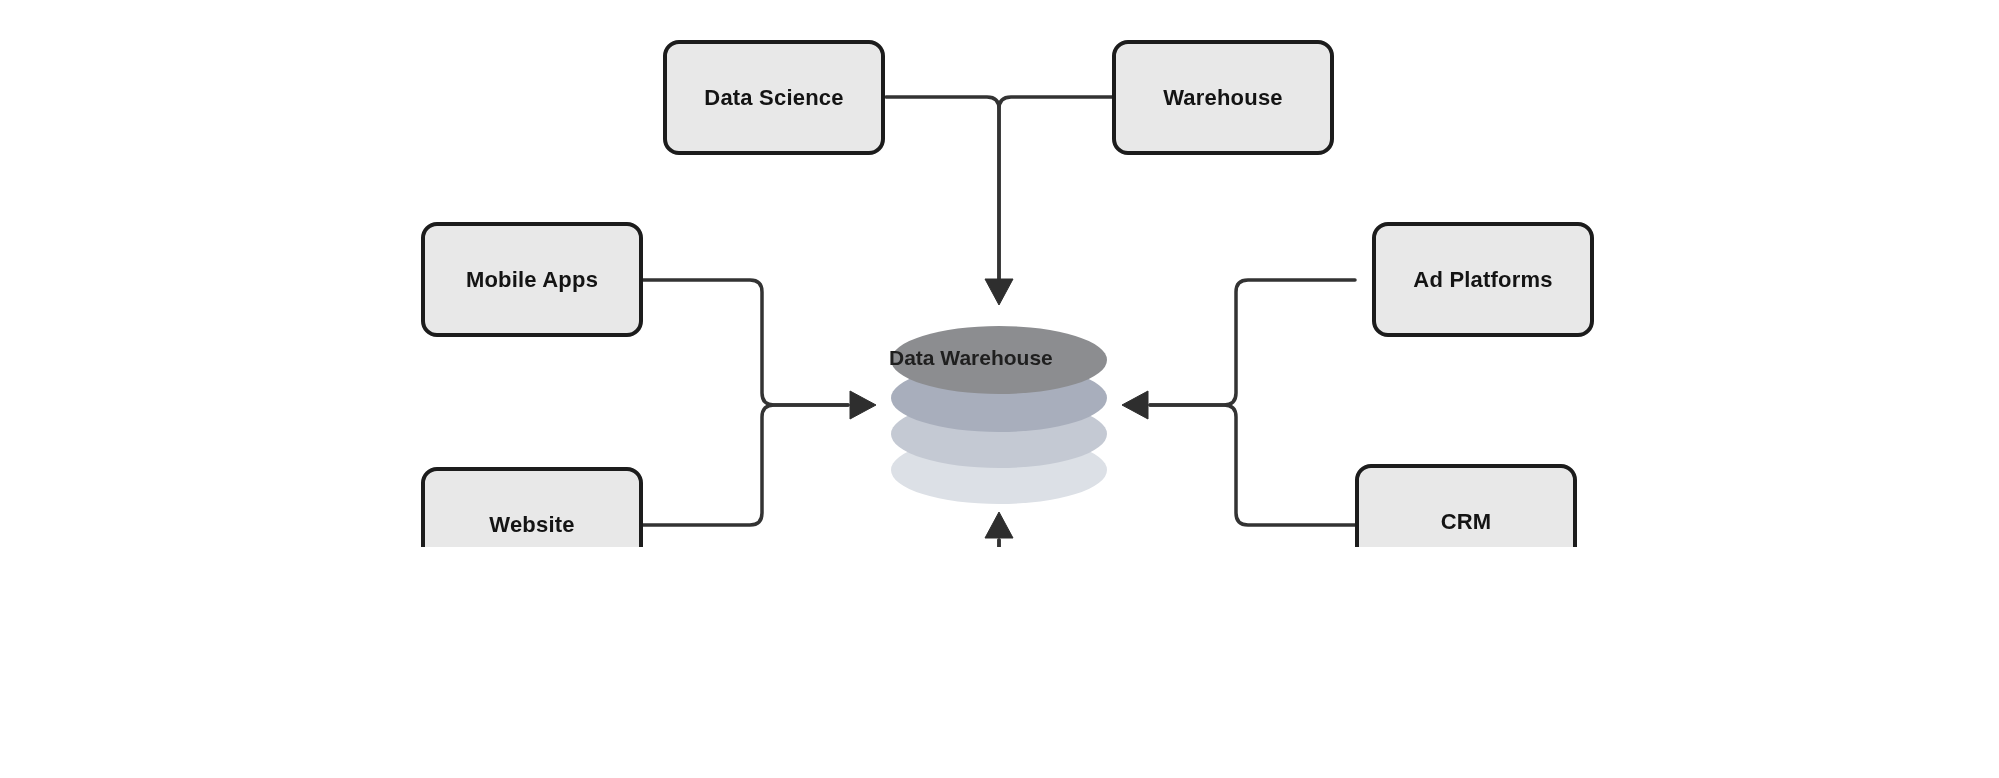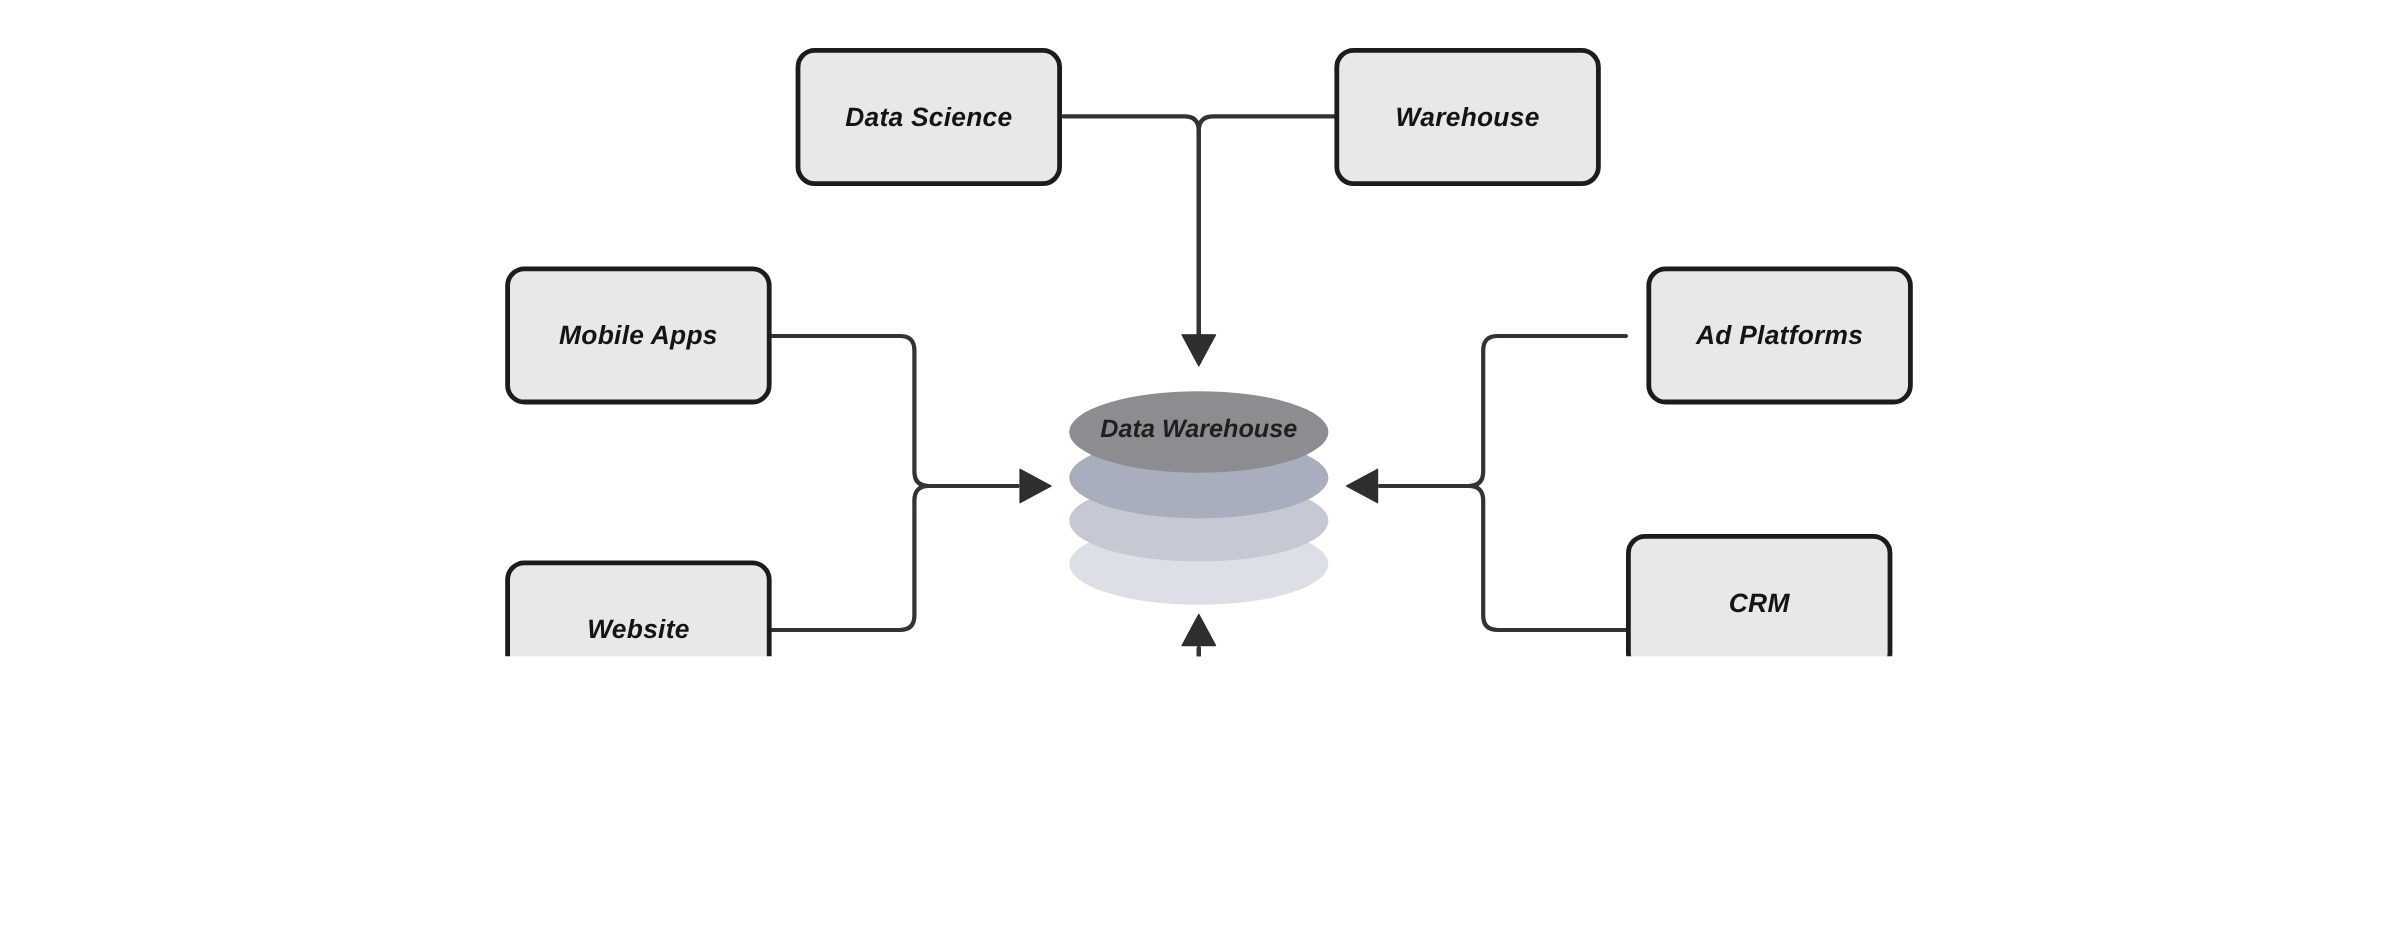--- a/index.html
+++ b/index.html
@@ -7,21 +7,20 @@
     padding: 0;
     background: #ffffff;
     font-family: "Liberation Sans", sans-serif;
   }
   .canvas {
     position: relative;
     width: 1999px;
     height: 547px;
     background: #ffffff;
     overflow: hidden;
-    font-style: italic;
   }
   .connectors {
     position: absolute;
     left: 0;
     top: 0;
     width: 1999px;
     height: 778px;
   }
   .node {
     position: absolute;
@@ -37,30 +36,29 @@
     font-weight: 700;
     font-size: 22px;
     color: #141414;
     letter-spacing: 0.2px;
   }
   #node-data-science   { left: 663px;  top: 40px;  }
   #node-enrichment     { left: 1112px; top: 40px;  }
   #node-mobile-apps    { left: 421px;  top: 222px; align-items: center; }
   #node-website        { left: 421px;  top: 467px; }
   #node-ad-platforms   { left: 1372px; top: 222px; }
-  #node-crm            { left: 1355px; top: 445px; }
+  #node-crm            { left: 1355px; top: 464px; }
   #node-point-of-sales { left: 663px;  top: 624px; }
   #node-inventory      { left: 1112px; top: 624px; }
 
   .center-label {
     position: absolute;
     left: 889px;
     top: 346px;
     width: 220px;
-    text-align: center;
     font-weight: 700;
     font-size: 21px;
     color: #1f1f1f;
   }
   .edge {
     stroke: #333333;
     stroke-width: 3.5;
     fill: none;
     stroke-linecap: round;
   }

